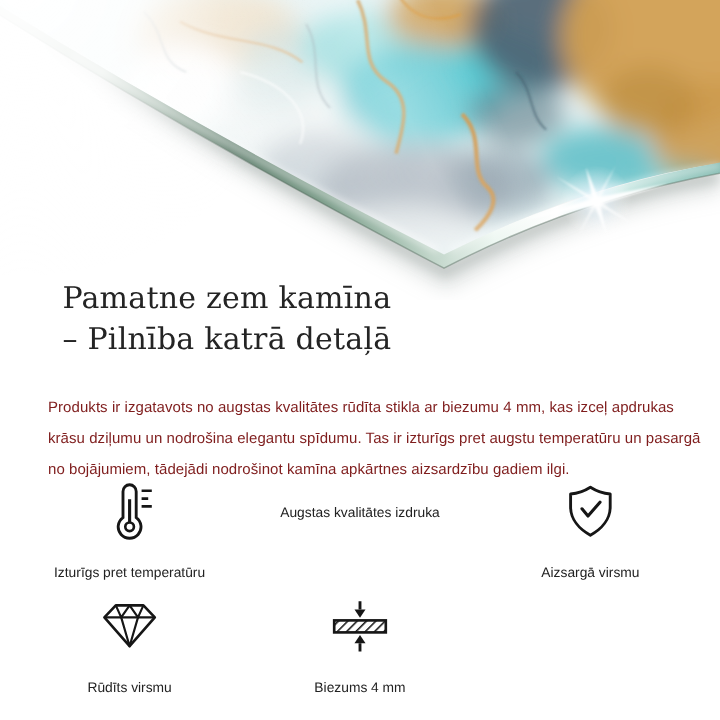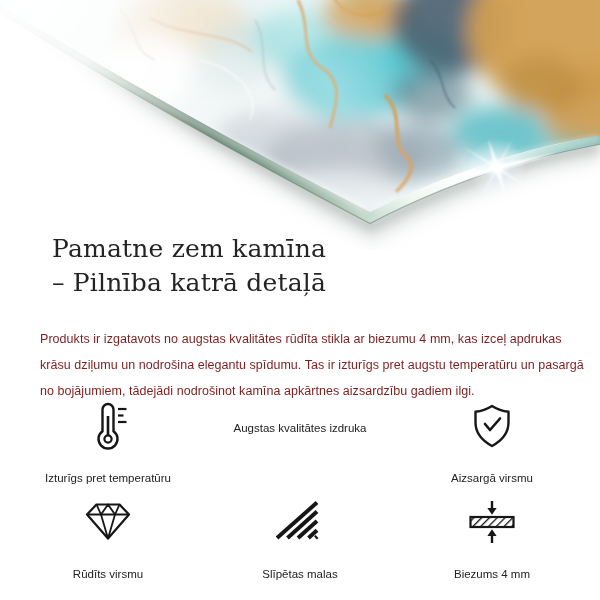--- a/index.html
+++ b/index.html
@@ -194,32 +194,20 @@
       <svg width="48" height="48" viewBox="-24 -24 48 48" fill="none" stroke="#161616" stroke-linejoin="round">
         <path d="M -21,-7.5 L -11.5,-17.5 L 11.5,-17.5 L 21,-7.5 L 0,16.5 Z" stroke-width="2.2"></path>
         <path d="M -21,-7.5 L 21,-7.5" stroke-width="1.8"></path>
         <path d="M -11.5,-17.5 L -7,-7.5 L 0,-17.5 L 7,-7.5 L 11.5,-17.5" stroke-width="1.8"></path>
         <path d="M -7,-7.5 L 0,16.5 L 7,-7.5" stroke-width="1.8"></path>
       </svg>
     </div>
     <div class="feature-label">Rūdīts virsmu</div>
   </div>
 
-  <div class="feature">
-    <div class="icon-box">
-      <svg width="48" height="48" viewBox="-24 -24 48 48" fill="none" stroke="#161616" stroke-linecap="butt">
-        <path d="M -23,16 L 17,-19.5" stroke-width="4"></path>
-        <path d="M -12.5,16 L 17,-10.5" stroke-width="4"></path>
-        <path d="M -2,16 L 17,-1.1" stroke-width="4"></path>
-        <path d="M 8.5,16 L 17,8.3" stroke-width="4"></path>
-        <path d="M 15.5,16 L 17,14.5" stroke-width="4"></path>
-      </svg>
-    </div>
-    <div class="feature-label">Slīpētas malas</div>
-  </div>
 
   <div class="feature">
     <div class="icon-box">
       <svg width="48" height="48" viewBox="-24 -24 48 48">
         <defs>
           <pattern id="hatchP" patternUnits="userSpaceOnUse" width="5.5" height="5.5" patternTransform="rotate(45)">
             <line x1="0" y1="0" x2="0" y2="5.5" stroke="#161616" stroke-width="2.6"></line>
           </pattern>
         </defs>
         <rect x="-21.5" y="-5" width="43" height="10" fill="url(#hatchP)" stroke="#161616" stroke-width="2.2"></rect>

